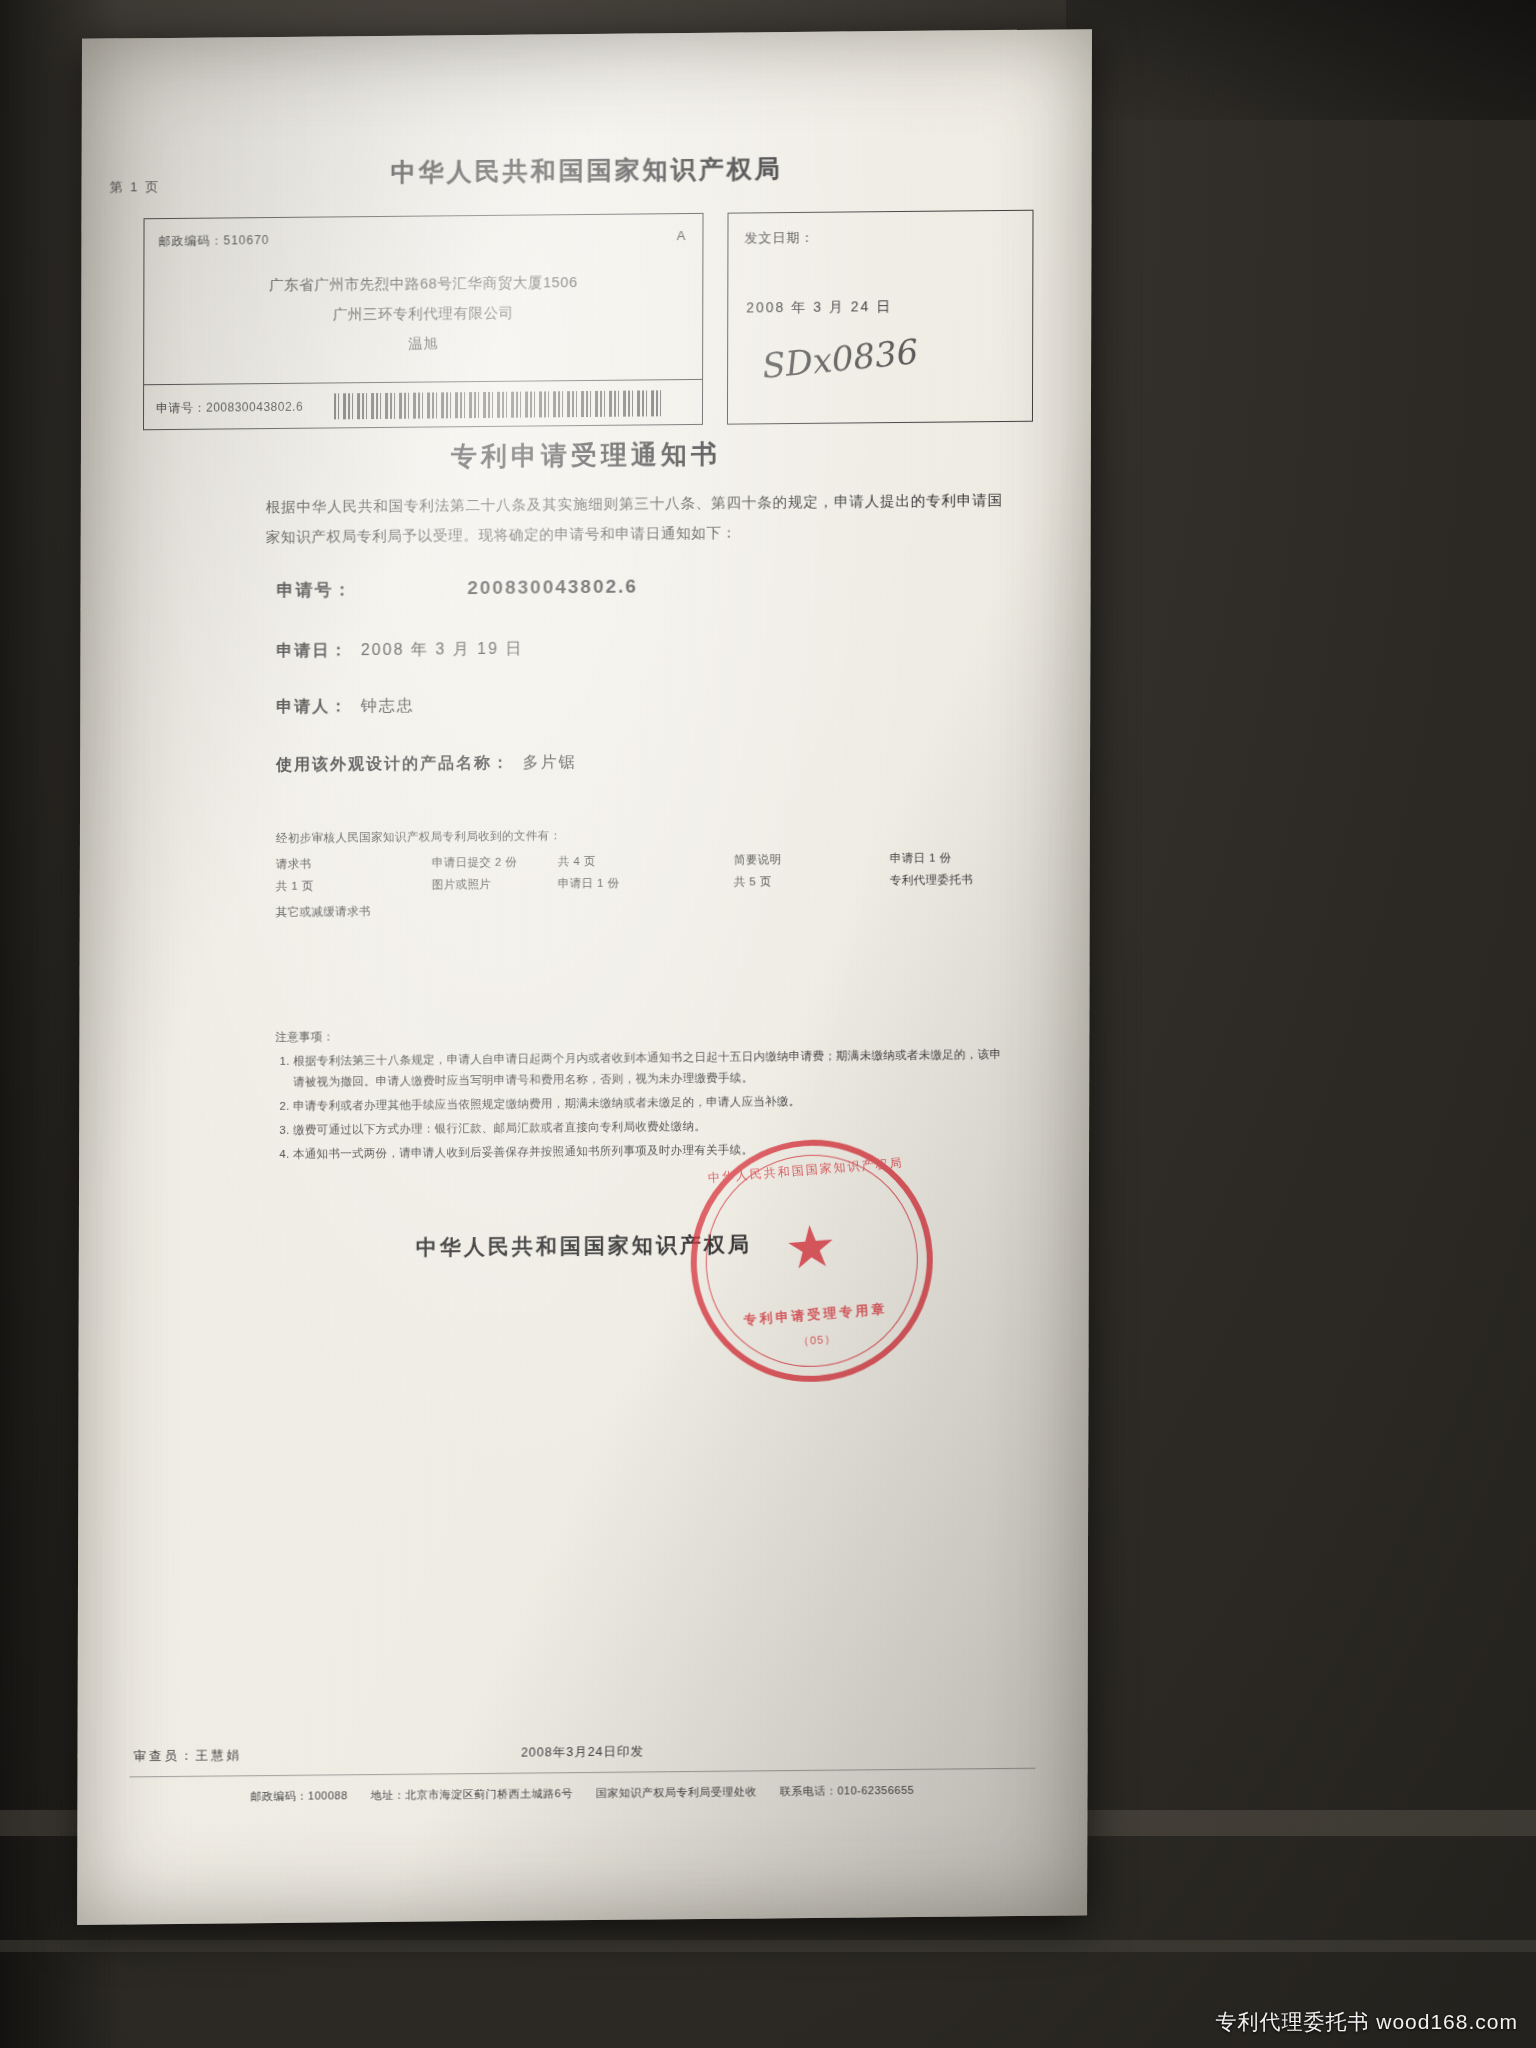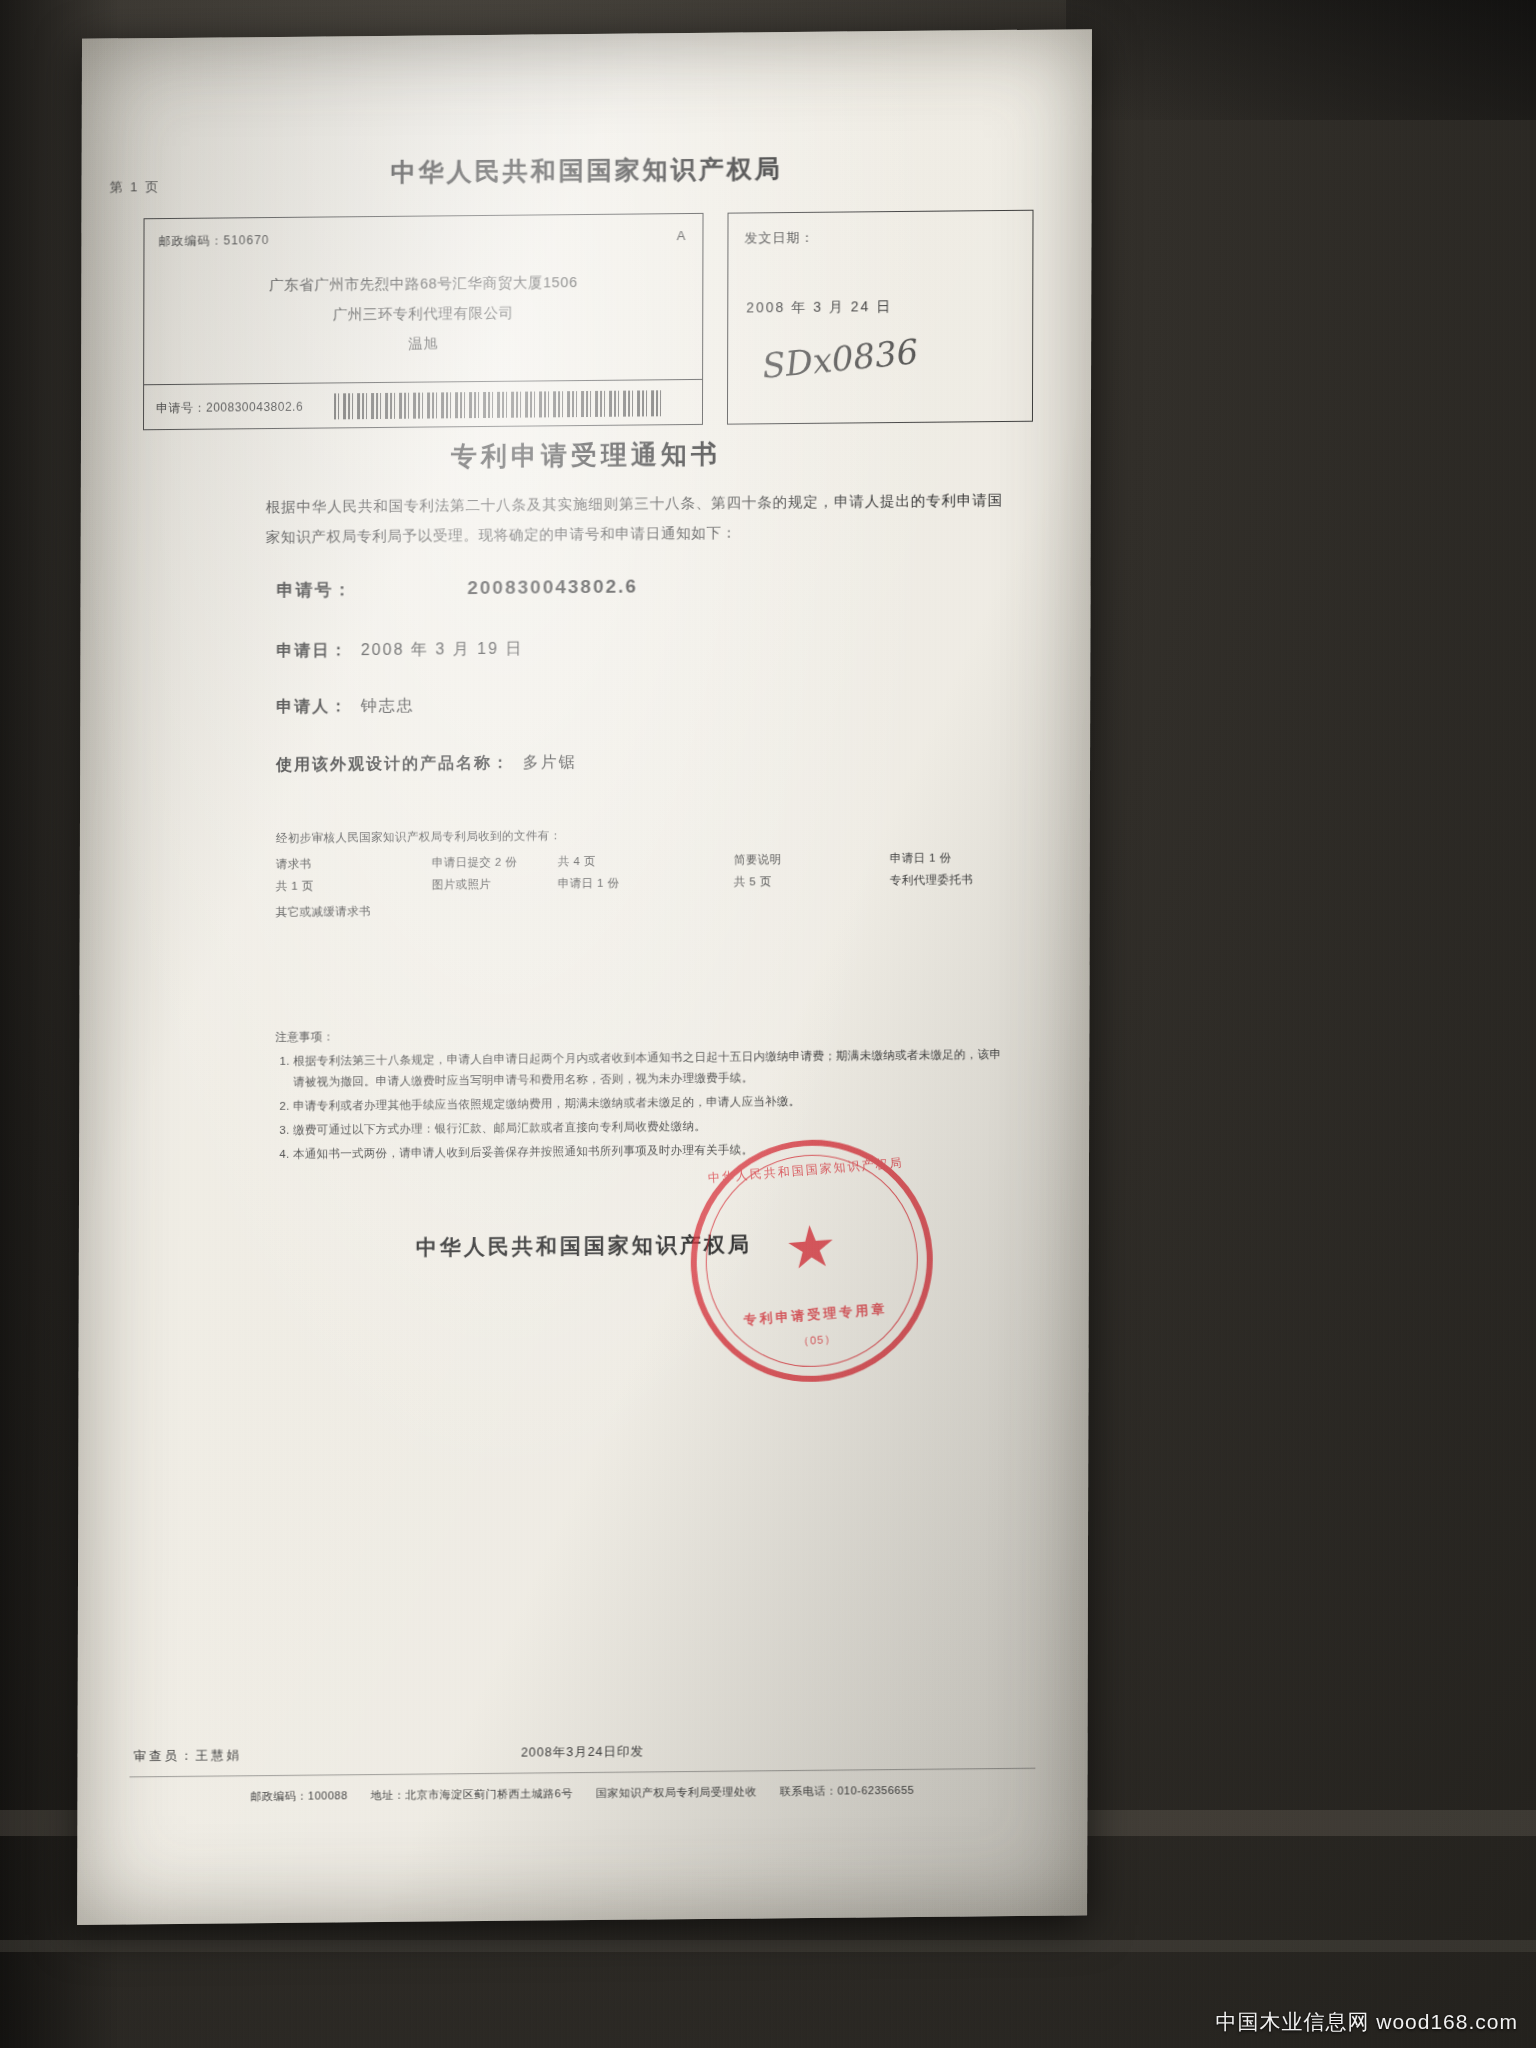--- a/index.html
+++ b/index.html
@@ -511,15 +511,15 @@
       <div class="footer-left">审查员：王慧娟</div>
       <div class="footer-center">2008年3月24日印发</div>
       <div class="footer-rule"></div>
       <div class="footer-bottom">邮政编码：100088　　地址：北京市海淀区蓟门桥西土城路6号　　国家知识产权局专利局受理处收　　联系电话：010-62356655</div>
 
     </div>
   </div>
 
   <div class="grain"></div>
 
-  <div class="watermark">中国木业信息网 wood168.com</div>
+  <div class="watermark">专利代理委托书 wood168.com</div>
 
 </div>
 
 </body></html>

